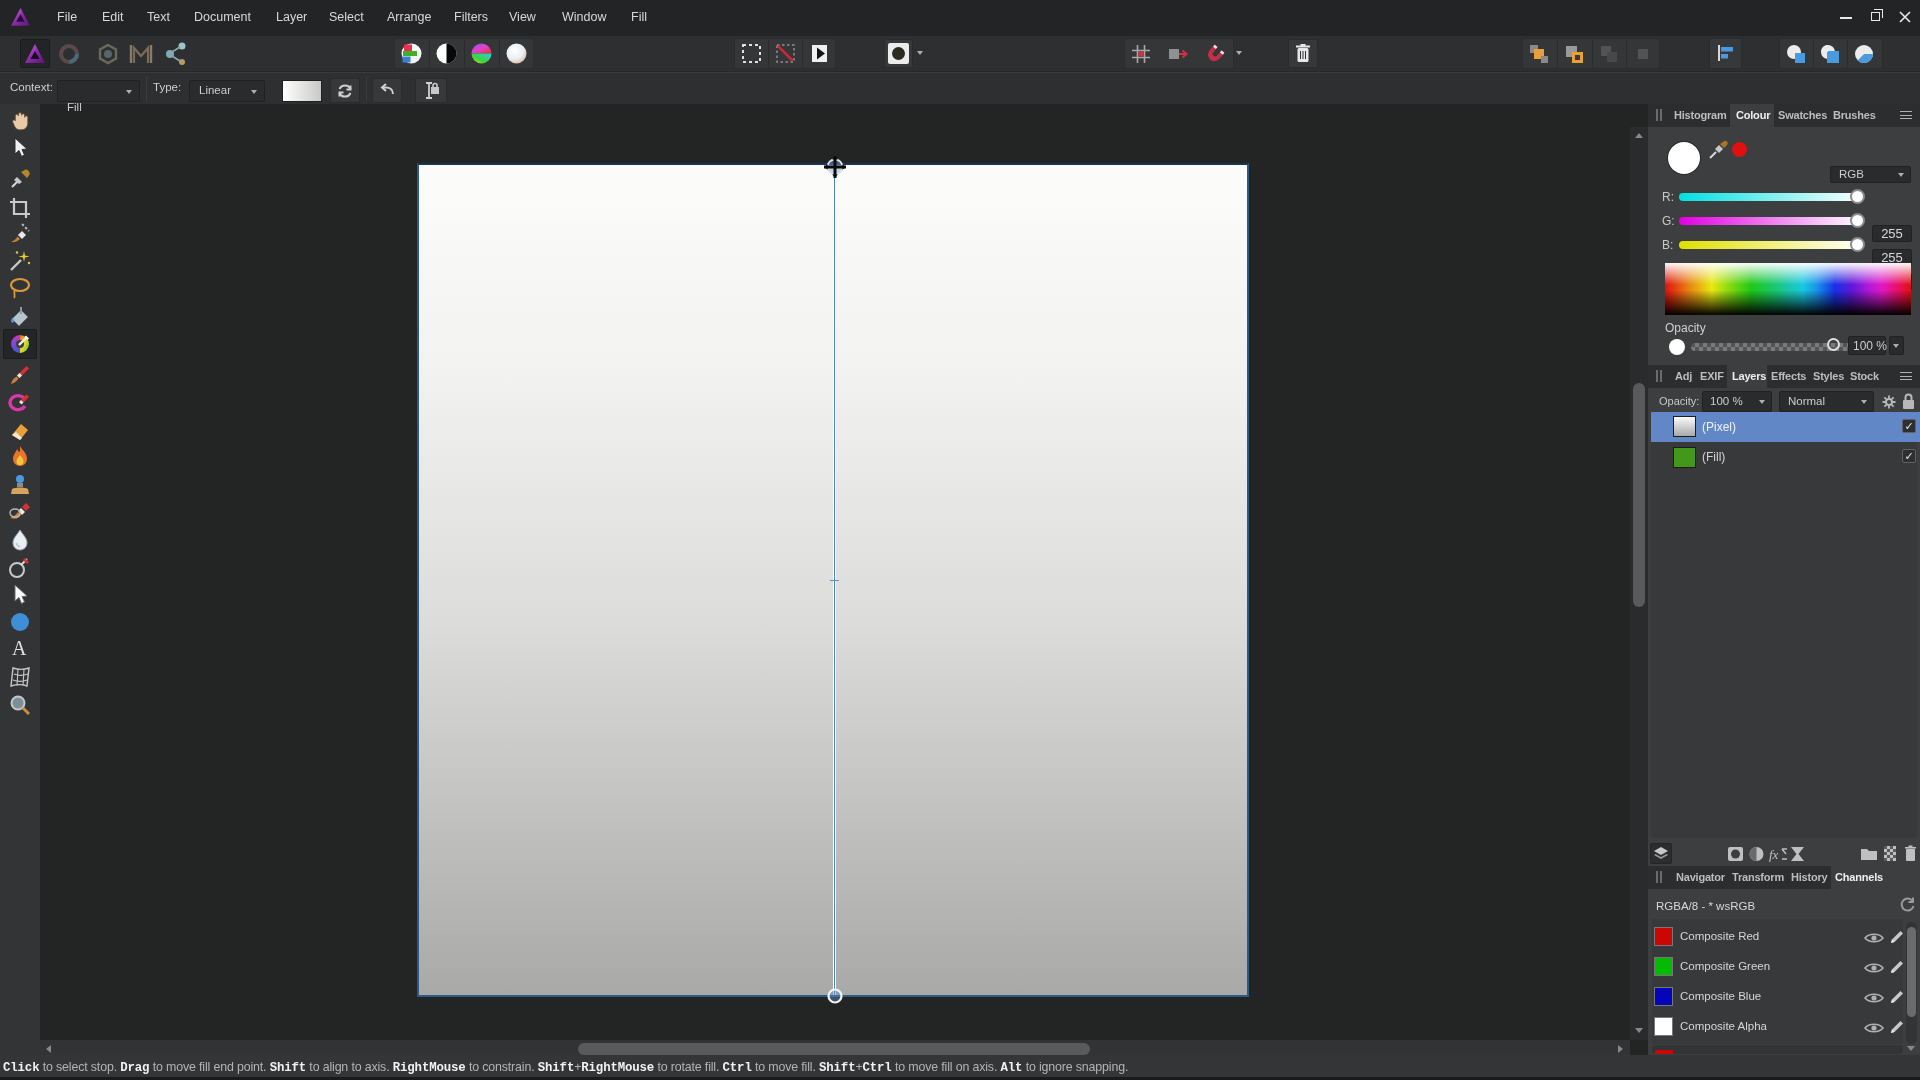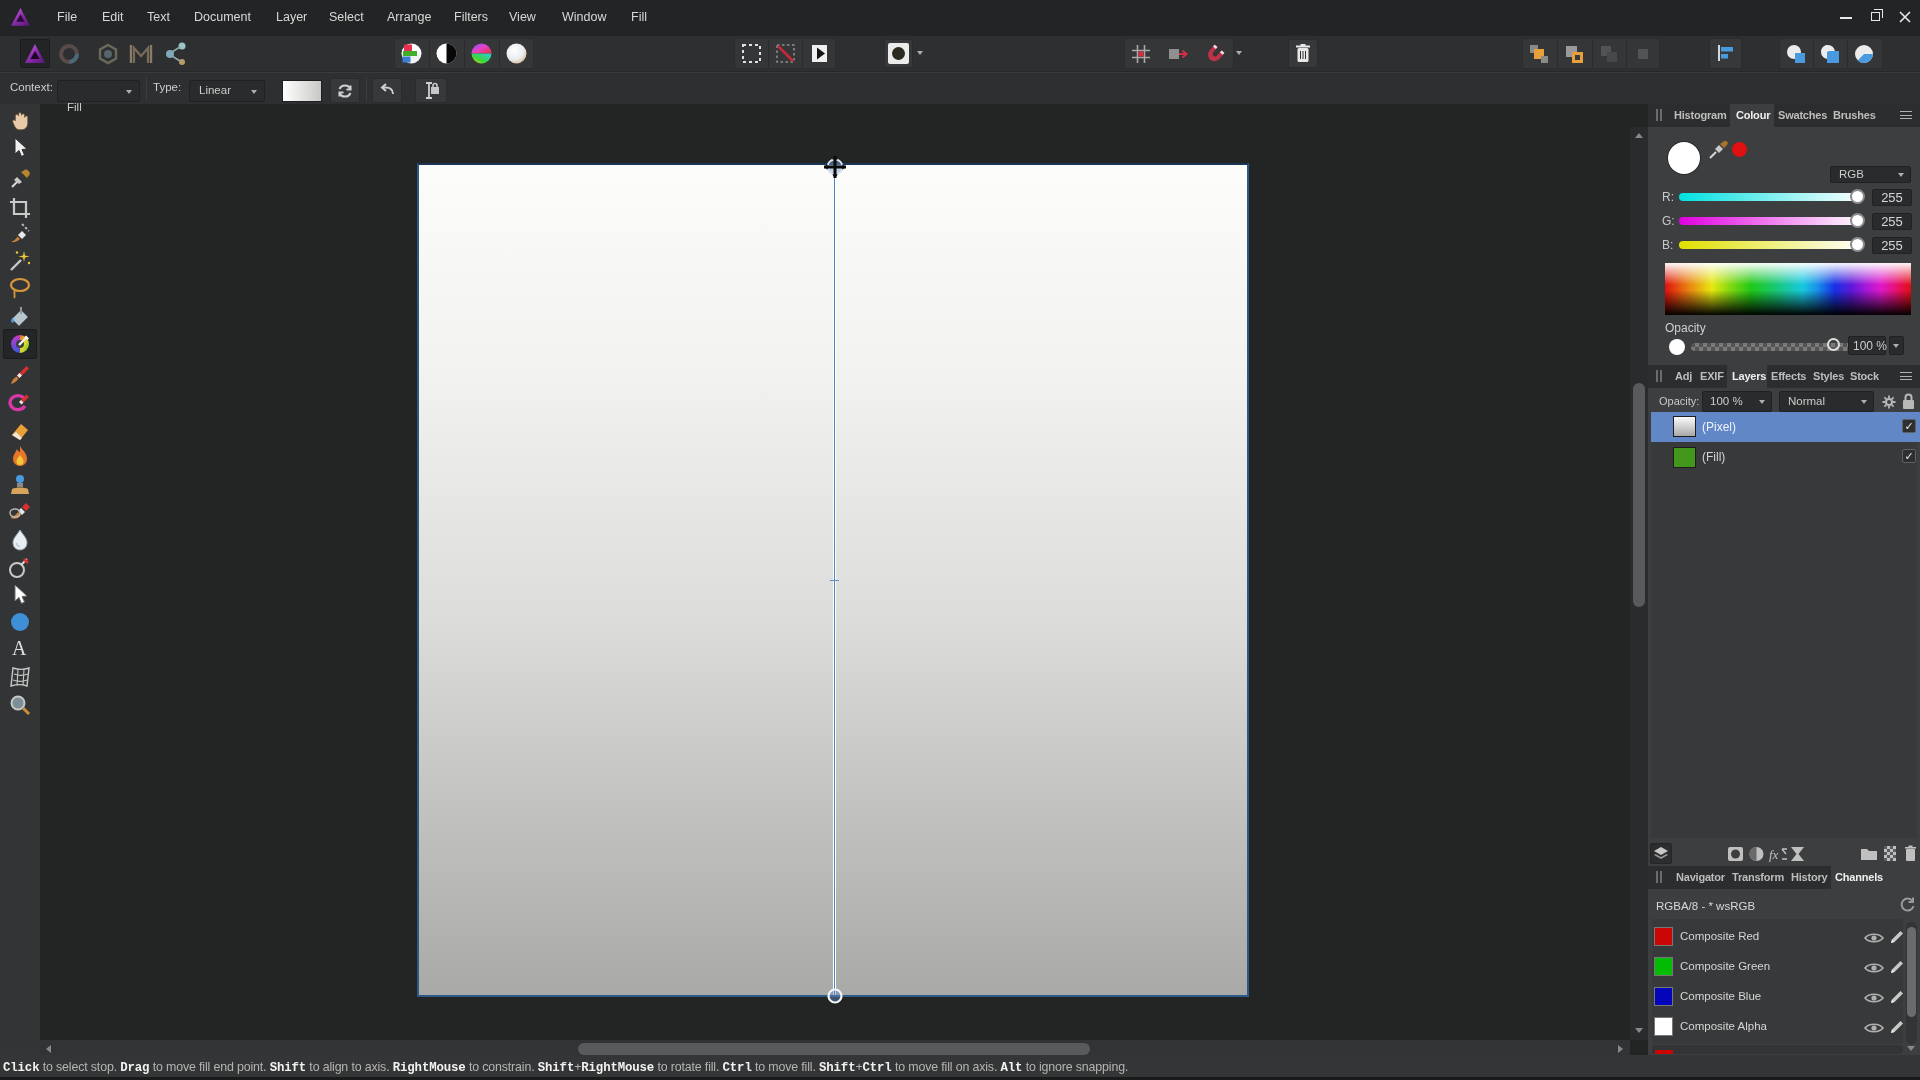--- a/index.html
+++ b/index.html
@@ -28,21 +28,21 @@
 
 #rpanel { left:1648px; top:104px; width:272px; height:953px; background:#3d3e3f; }
 .tabstrip { position:absolute; left:0; width:272px; height:23px; background:#2c2d2e; color:#bdbdbd; font-size:11px;font-weight:bold; }
 .tabsel { position:absolute; top:0; height:23px; background:#3d3e3f; color:#e8e8e8; }
 .tabtxt { position:absolute; top:5px; letter-spacing:-0.2px; }
 .grip { position:absolute; left:8px; top:5px; width:6px; height:12px; border-left:2px solid #6a6b6c; border-right:2px solid #6a6b6c; }
 .ham { position:absolute; right:8px; top:7px; width:12px; height:8px; border-top:1.6px solid #b0b0b0; border-bottom:1.6px solid #b0b0b0; }
 .ham:after { content:""; position:absolute; left:0; top:2.6px; width:12px; height:1.6px; background:#b0b0b0; }
 .slidtrack { position:absolute; height:8px; border-radius:4px; }
 .knob { position:absolute; width:15px; height:15px; border-radius:50%; background:#fff; border:2px solid #8a8b8c; }
-.valbox { position:absolute; width:40px; height:17px; background:#2a2b2c; border:1px solid #202122; border-radius:2px; color:#d8d8d8; font-size:13px; text-align:center; line-height:16px; }
+.valbox { position:absolute; width:40px; height:17px; background:#2a2b2c; border:1px solid #202122; border-radius:2px; color:#d8d8d8; font-size:13px; text-align:center; line-height:16px;margin-top:36px; }
 .chanrow { position:absolute; left:4px; width:251px; height:30px; color:#d6d6d6; font-size:11.5px; }
 .chansw { position:absolute; left:2px; top:5px; width:19px; height:19px; border:1px solid #777; }
 .eyeic { position:absolute; left:212px; top:9px; width:20px; height:14px; }
 .penic { position:absolute; left:237px; top:7px; width:16px; height:16px; }
 
 #statusbar { left:0; top:1055px; width:1920px; height:22px; background:#343536; color:#b4b4b4; font-size:12.4px; letter-spacing:-0.15px; }
 #statusbar b { color:#f2f2f2;font-family:Liberation Mono, monospace; }
 #botstrip { left:0; top:1077px; width:1920px; height:3px; background:#191a1a; }
 .ck { position:absolute; width:14px; height:14px; background:#2e2f30; border:1px solid #606162; border-radius:2px; color:#e8e8e8; font-size:11px; text-align:center; line-height:13px; }
 </style>

